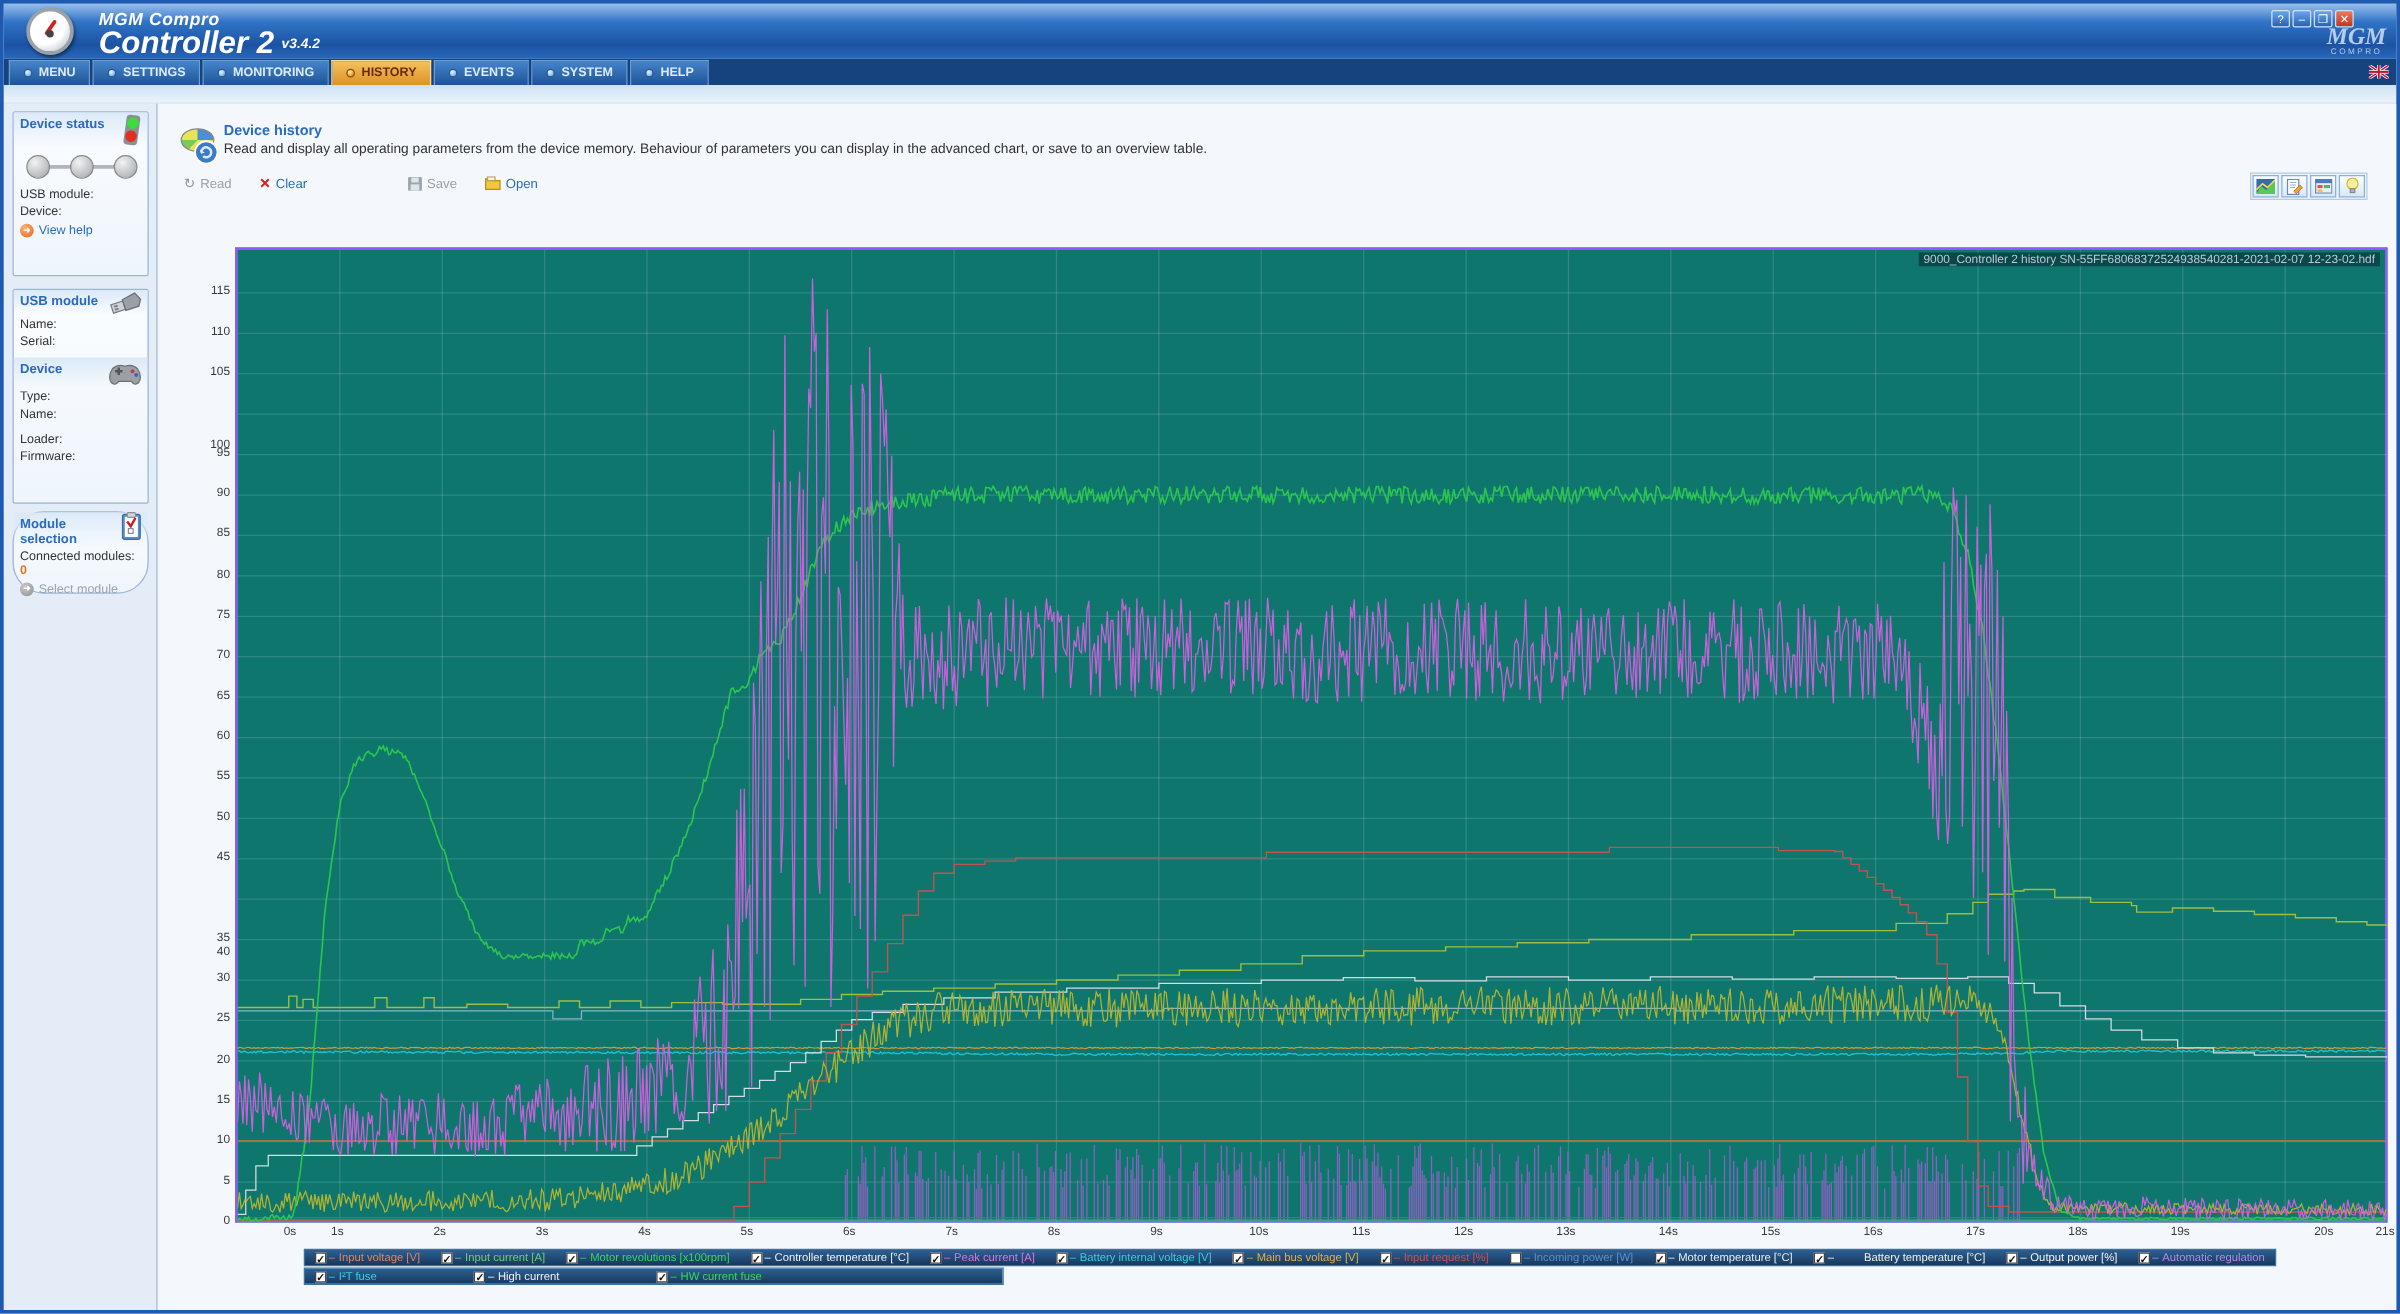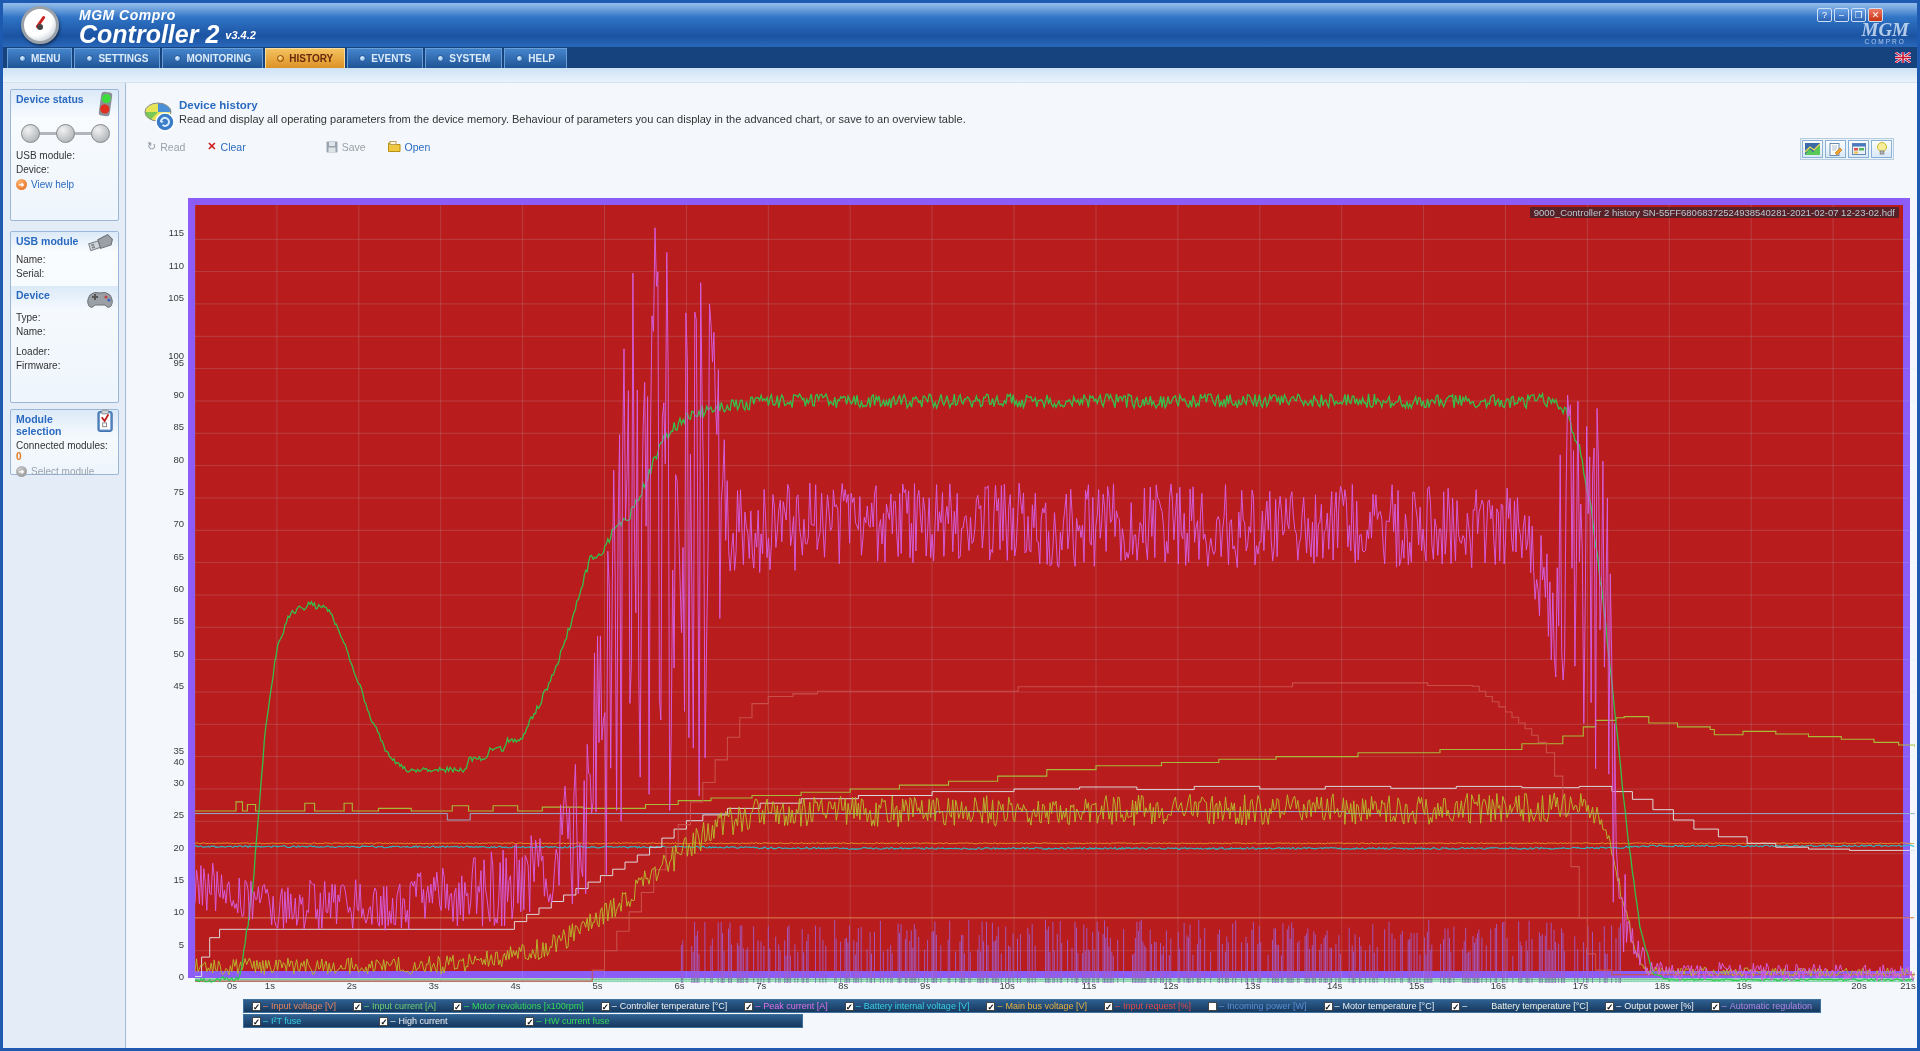--- a/index.html
+++ b/index.html
@@ -67,21 +67,21 @@
   .dh-desc{position:absolute;left:52px;top:30px;font-size:11px;color:#333;}
   .toolbar{position:absolute;left:20px;top:57px;display:flex;align-items:center;font-size:10.5px;}
   .tbtn{display:flex;align-items:center;gap:4px;cursor:pointer;}
   .tbtn.disabled{color:#9aa0a8;cursor:default;}
   .tbtn.blue{color:#2a6ac0;}
   .ticon{font-size:11px;}
   .rtools{position:absolute;right:26px;top:55px;display:flex;gap:2px;border:1px solid #b8cce0;padding:1px;background:#eaf2fa;}
   .rbtn{width:21px;height:18px;border:1px solid #8ab0d8;background:linear-gradient(180deg,#fdfefe,#d8e8f6);
     display:flex;align-items:center;justify-content:center;cursor:pointer;}
   
-  .plot{position:absolute;left:185px;top:195px;width:1722px;height:780px;background:#b91c1c;border:7px solid #8b5cf6;}
+  .plot{position:absolute;left:185px;top:195px;width:1722px;height:780px;background:#0f766e;border:2px solid #8b5cf6;}
   .plot svg{display:block;}
   .chart-file{position:absolute;right:4px;top:2px;font-size:9.5px;color:#b9c9d2;background:rgba(8,34,48,.55);padding:0 4px;}
   .yaxis{position:absolute;left:148px;top:195px;width:35px;height:780px;}
   .ylab{position:absolute;right:2px;font-size:9.5px;color:#3a3a3a;width:30px;text-align:right;}
   .xaxis{position:absolute;left:185px;top:977px;width:1722px;height:14px;}
   .xlab{position:absolute;font-size:9.5px;color:#3a3a3a;transform:translateX(-50%);}
   
   .legendbar{position:absolute;left:240px;display:flex;align-items:center;justify-content:space-between;
     padding:0 8px;background:linear-gradient(180deg,#2e5f90,#16395f);border:1px solid #40719c;height:14px;}
   .lg-item{display:flex;align-items:center;gap:3px;white-space:nowrap;cursor:pointer;}
@@ -203,21 +203,21 @@
           <rect x="6" y="7" width="6" height="2" fill="#555"></rect>
             <rect x="8" y="5" width="2" height="6" fill="#555"></rect>
         </svg>
       </div>
       <div class="plabel">Type:</div>
       <div class="plabel">Name:</div>
       <div class="plabel" style="margin-top:6px;">Loader:</div>
       <div class="plabel">Firmware:</div>
     </div>
 
-    <div class="panel" style="top:326px;height:66px;">
+    <div class="panel" style="top:326px;height:66px;border-radius:25px;">
       <div class="phead">
         <span class="ptitle">Module selection</span>
         <svg width="18" height="24" viewBox="0 0 18 24" style="margin-top:-4px;">
           <rect x="1" y="2" width="15" height="21" rx="2" fill="#5a8cc8" stroke="#3a6aa8"></rect>
           <rect x="3" y="4" width="11" height="17" fill="#fff"></rect>
           <rect x="5" y="0.5" width="7" height="4" rx="1" fill="#cfd4d8" stroke="#8a9096"></rect>
           <path d="M5,8 L8,12 L12,5" stroke="#c02020" stroke-width="2" fill="none"></path>
           <rect x="6" y="14" width="4" height="4" fill="none" stroke="#888"></rect>
         </svg>
       </div>

